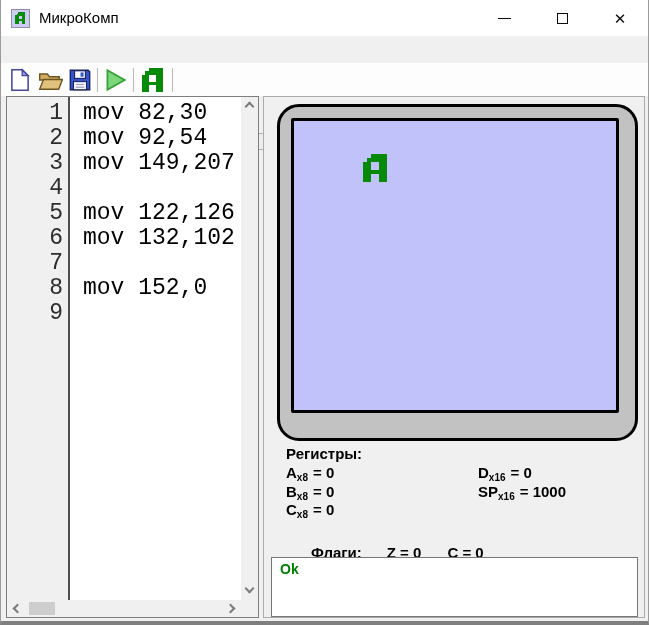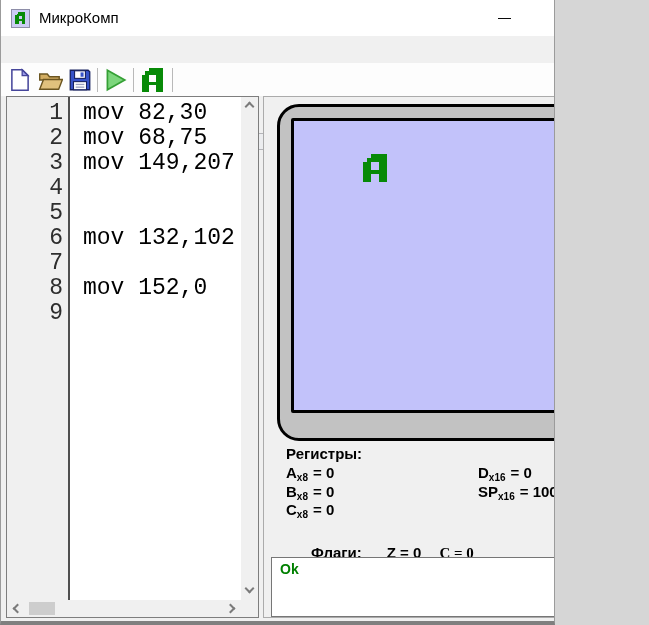--- a/index.html
+++ b/index.html
@@ -1,18 +1,18 @@
 <!DOCTYPE html>
 <html><head>
 <meta charset="utf-8">
 <style>
   * { box-sizing: border-box; margin: 0; padding: 0; }
   html,body { width:649px; height:625px; background:#d6d6d6; font-family:"Liberation Sans", sans-serif; }
   .window {
-    position:relative; width:555px; height:625px; background:#f0f0f0;
+    position:relative; width:649px; height:625px; background:#f0f0f0;
     border-left:1px solid #9b9b9b; border-right:1px solid #9b9b9b; border-bottom:4px solid #7f7f7f;
     overflow:hidden;
   }
   
   .titlebar { position:absolute; left:0; top:0; right:0; height:36px; background:#fff; }
   .app-icon { position:absolute; left:10px; top:9px; width:19px; height:19px; background:#ccccf4;
               border:1px solid #8e8ea8; }
   .app-icon .glyph-box{ position:absolute; left:3px; top:2px; }
   .title-text { position:absolute; left:38px; top:9px; font-size:15px; color:#000; }
   .win-btn { position:absolute; top:0; width:58px; height:36px; display:flex; align-items:center; justify-content:center; }
@@ -68,21 +68,21 @@
   .glyph-box { position:relative; }
   .px { position:absolute; }
   
   .reg-heading { position:absolute; left:22px; top:348px; font-size:15px; font-weight:bold; }
   .reg-line { position:absolute; font-size:15px; font-weight:bold; white-space:pre; }
   .reg-a { left:22px; top:367px; } .reg-b { left:22px; top:386px; } .reg-c { left:22px; top:404px;text-align:right; }
   .reg-d { left:214px; top:367px; } .reg-sp { left:214px; top:386px; }
   .reg-sub { font-size:10px; font-weight:bold; vertical-align:-3px; }
   .reg-val { margin-left:5px; }
   .flags-row { position:absolute; left:22px; top:430px; font-size:15px; font-weight:bold; white-space:pre; }
-  .flag-z { margin-left:25px; } .flag-c { margin-left:18px;font-family:Liberation Serif, serif; }
+  .flag-z { margin-left:25px; } .flag-c { margin-left:26px; }
   
   .output-box { position:absolute; left:7px; top:460px; width:367px; height:60px;
                 background:#fff; border:1px solid #767676; padding:3px 8px; }
   .output-text { font-size:14px; font-weight:bold; }
   
   .tool-btn svg { width:26px; height:26px; }
 </style>
 </head>
 <body>
 
@@ -217,24 +217,24 @@
         <div class="tick" style="left: 266px;"></div>
         <div class="tick" style="left: 276px;"></div>
         <div class="tick" style="left: 286px;"></div>
       </div>
   </div>
 
   <div class="editor">
     <div class="gutter"></div>
     <div class="code-lines">
         <div class="code-row"><span class="ln">1</span><span class="ct">mov 82,30</span></div>
-        <div class="code-row"><span class="ln">2</span><span class="ct">mov 68,75</span></div>
+        <div class="code-row"><span class="ln">2</span><span class="ct">mov 92,54</span></div>
         <div class="code-row"><span class="ln">3</span><span class="ct">mov 149,207</span></div>
         <div class="code-row"><span class="ln">4</span></div>
-        <div class="code-row"><span class="ln">5</span></div>
+        <div class="code-row"><span class="ln">5</span><span class="ct">mov 122,126</span></div>
         <div class="code-row"><span class="ln">6</span><span class="ct">mov 132,102</span></div>
         <div class="code-row"><span class="ln">7</span></div>
         <div class="code-row"><span class="ln">8</span><span class="ct">mov 152,0</span></div>
         <div class="code-row"><span class="ln">9</span><span class="ct"></span></div>
       </div>
     <div class="vscroll">
       <span class="chev up"></span>
       <span class="chev down"></span>
     </div>
     <div class="hscroll">

